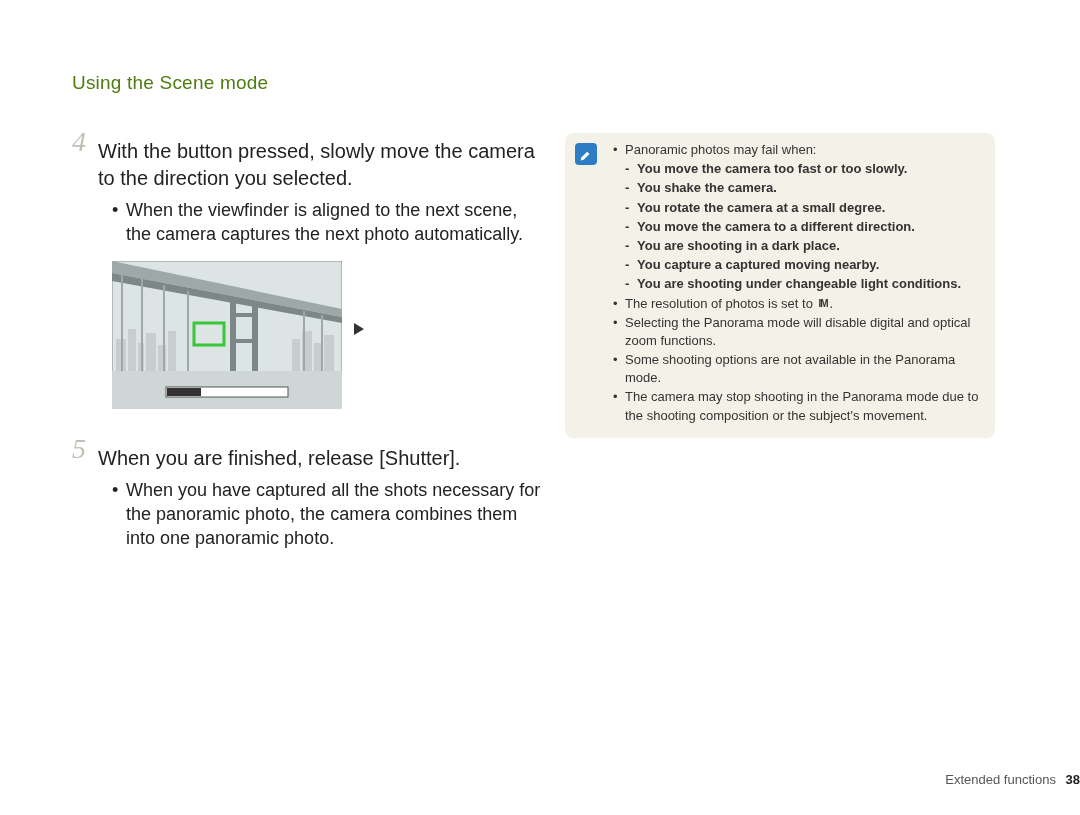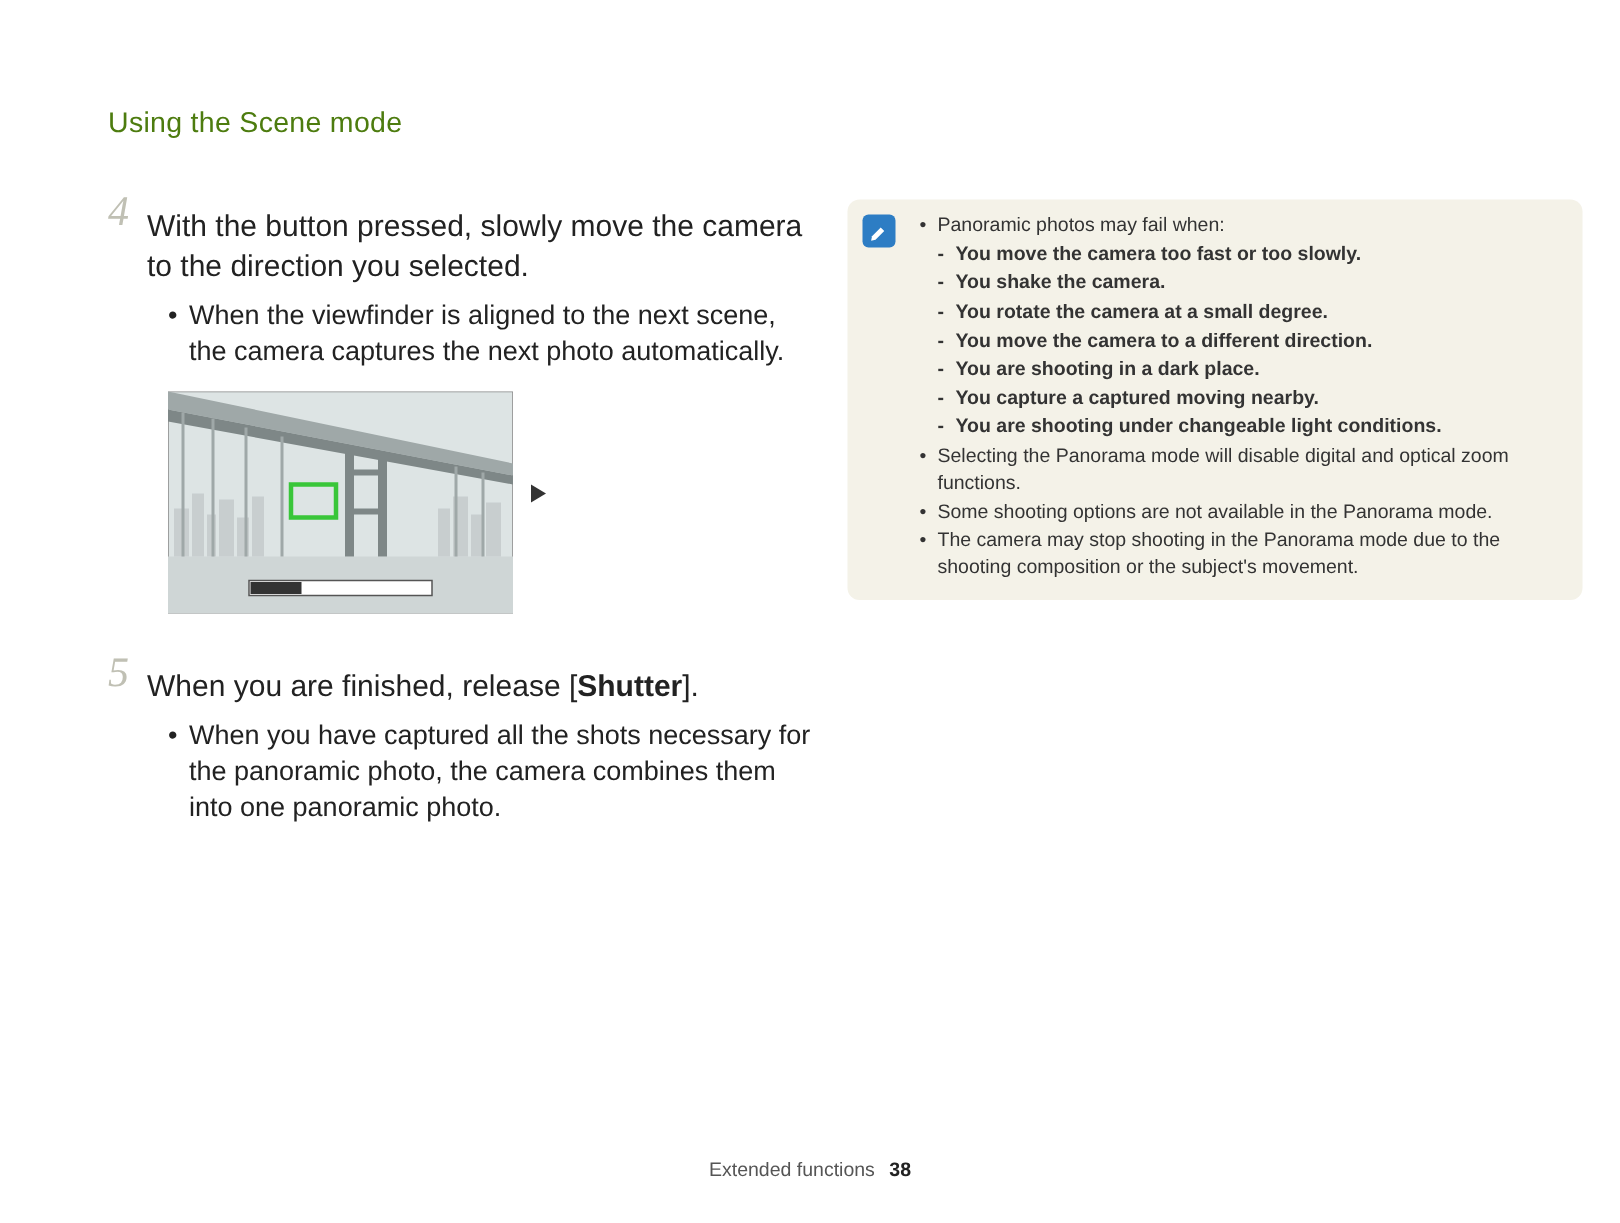--- a/index.html
+++ b/index.html
@@ -28,21 +28,21 @@
   .left-col {
     position: absolute;
     top: 126px;
     left: 72px;
     width: 470px;
   }
   .right-col {
     position: absolute;
     top: 133px;
     left: 565px;
-    width: 490px;
+    width: 430px;
     background: #f4f2e8;
     border-radius: 8px;
     padding: 8px 12px 12px 12px;
   }
   .step {
     margin-bottom: 18px;
   }
   .step-row {
     display: flex;
     align-items: flex-start;
@@ -58,21 +58,21 @@
     padding-top: 2px;
   }
   .step-text {
     font-size: 20px;
     line-height: 1.35;
     color: #222;
     font-weight: 300;
     margin-top: 12px;
   }
   .step-text .bold {
-    font-weight: 700;
+    font-weight: 400;
   }
   .sub-bullet {
     margin-left: 40px;
     margin-top: 6px;
     font-size: 18px;
     line-height: 1.35;
     color: #222;
     position: relative;
     padding-left: 14px;
     font-weight: 300;
@@ -157,21 +157,21 @@
     font-size: 10px;
     letter-spacing: -1px;
     color: #333;
     margin: 0 2px;
   }
   .footer {
     position: absolute;
     bottom: 28px;
     left: 0;
     width: 100%;
-    text-align: center;
+    text-align: right;
     font-size: 13px;
     color: #555;
   }
   .footer .pg {
     font-weight: bold;
     color: #222;
     margin-left: 6px;
   }
 </style>
 </head>
@@ -255,20 +255,23 @@
   </div>
   <div class="note-list">
     <div class="nb">Panoramic photos may fail when:</div>
     <div class="nd">You move the camera too fast or too slowly.</div>
     <div class="nd">You shake the camera.</div>
     <div class="nd">You rotate the camera at a small degree.</div>
     <div class="nd">You move the camera to a different direction.</div>
     <div class="nd">You are shooting in a dark place.</div>
     <div class="nd">You capture a captured moving nearby.</div>
     <div class="nd">You are shooting under changeable light conditions.</div>
+    <div class="nb">
+      <span>The resolution of photos is set to </span><span class="res-icon">IM</span><span>.</span>
+    </div>
     <div class="nb">Selecting the Panorama mode will disable digital and optical zoom functions.</div>
     <div class="nb">Some shooting options are not available in the Panorama mode.</div>
     <div class="nb">The camera may stop shooting in the Panorama mode due to the shooting composition or the subject's movement.</div>
   </div>
 </div>
 
 <div class="footer">
   <span>Extended functions</span>
   <span class="pg">38</span>
 </div>

